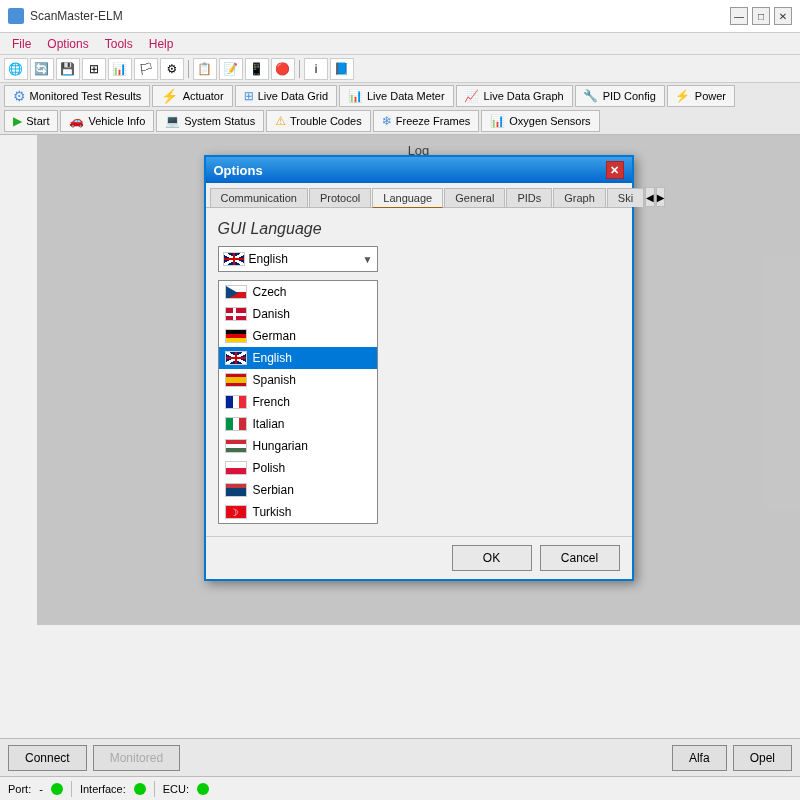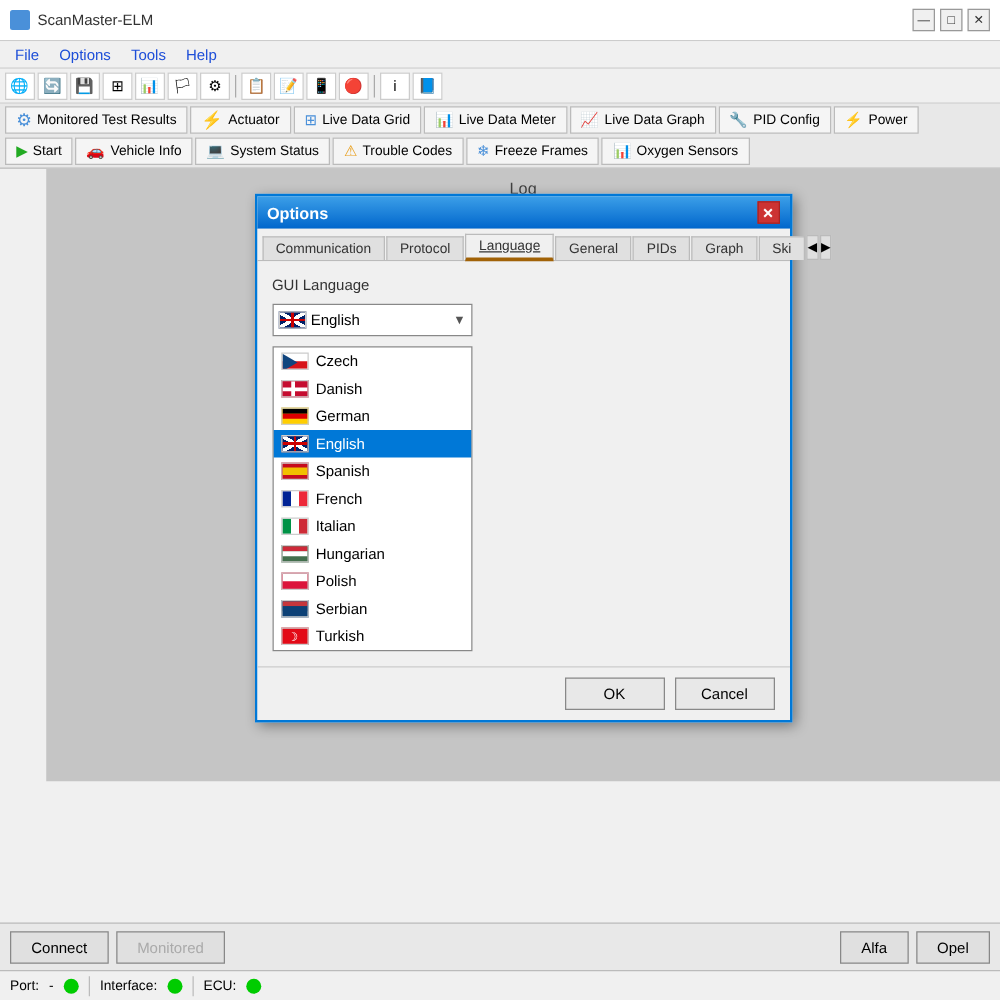--- a/index.html
+++ b/index.html
@@ -58,21 +58,21 @@
       height: 22px;
       display: flex;
       align-items: center;
       padding: 0 4px;
       border-bottom: 1px solid #ccc;
     }
     .menu-item {
       padding: 2px 8px;
       cursor: pointer;
       font-size: 12px;
-      color: #1d4ed8;
+      color: #be185d;
     }
 
     
     .toolbar {
       background: #f0f0f0;
       height: 28px;
       display: flex;
       align-items: center;
       padding: 0 4px;
       border-bottom: 1px solid #ccc;
@@ -199,46 +199,46 @@
       padding: 3px 10px;
       border: 1px solid #bbb;
       border-bottom: none;
       background: #e0e0e0;
       cursor: pointer;
       font-size: 11px;
       color: #333;
     }
     .tab.active {
       background: #f0f0f0;
-      border-bottom: 3px solid #a16207;
+      border-bottom: 1px solid #a16207;
       margin-bottom: -1px;
       z-index: 1;
-      text-decoration: underline;
     }
     .tab-scroll-btn {
       width: 14px;
       height: 20px;
       border: 1px solid #bbb;
       background: #e0e0e0;
       cursor: pointer;
       display: flex;
       align-items: center;
       justify-content: center;
       font-size: 10px;
     }
 
     
     .dialog-content {
       padding: 12px;
       background: #f0f0f0;
     }
     .gui-language-label {
-      font-size: 12px;
+      font-size: 16px;
       margin-bottom: 8px;
       color: #333;
+      font-style: italic;
     }
 
     
     .dropdown-wrapper {
       position: relative;
       width: 160px;
       margin-bottom: 8px;
     }
     .dropdown-selected {
       height: 26px;

